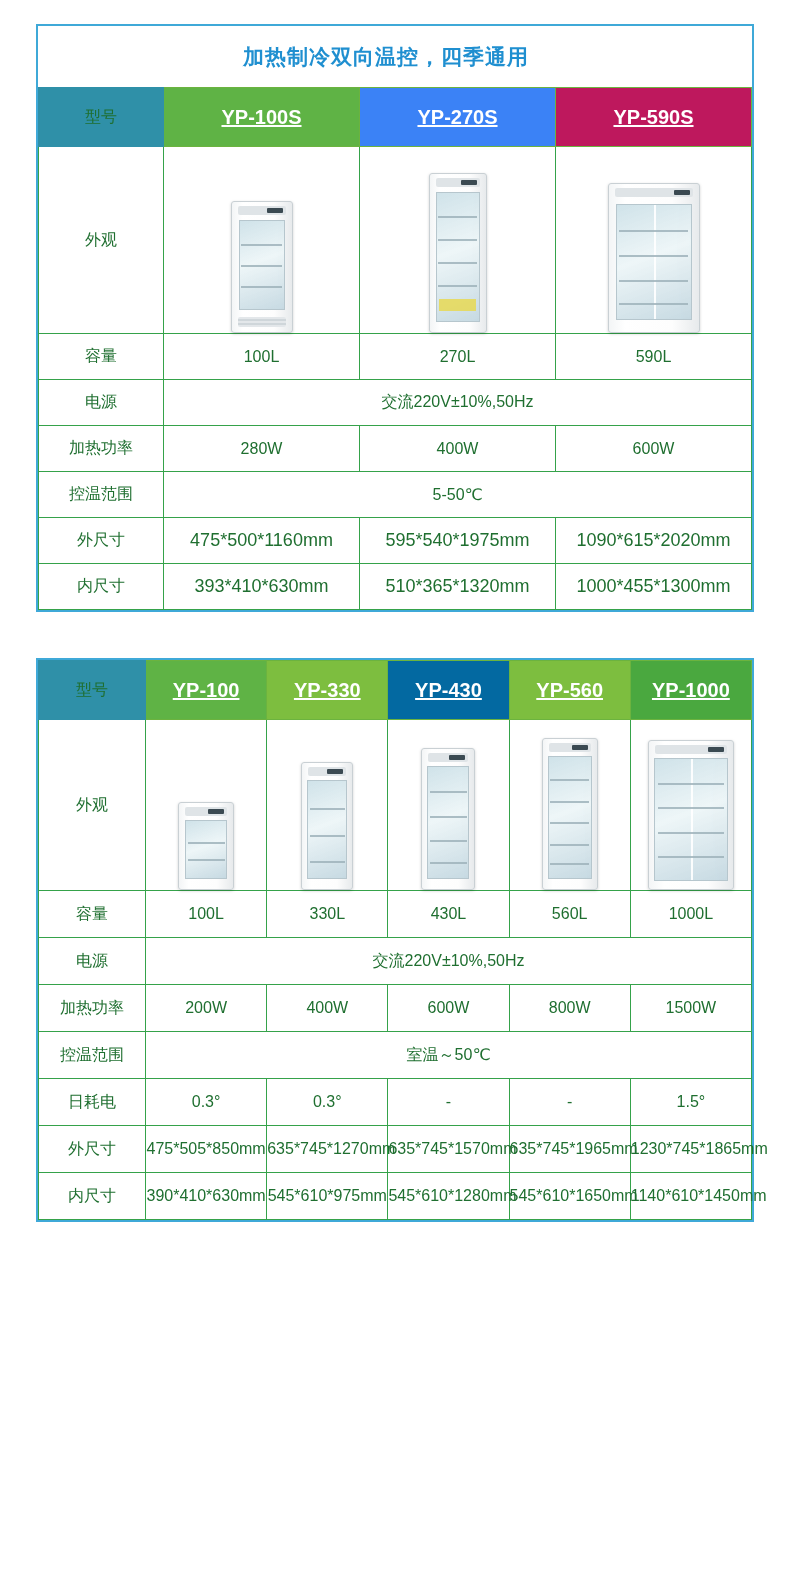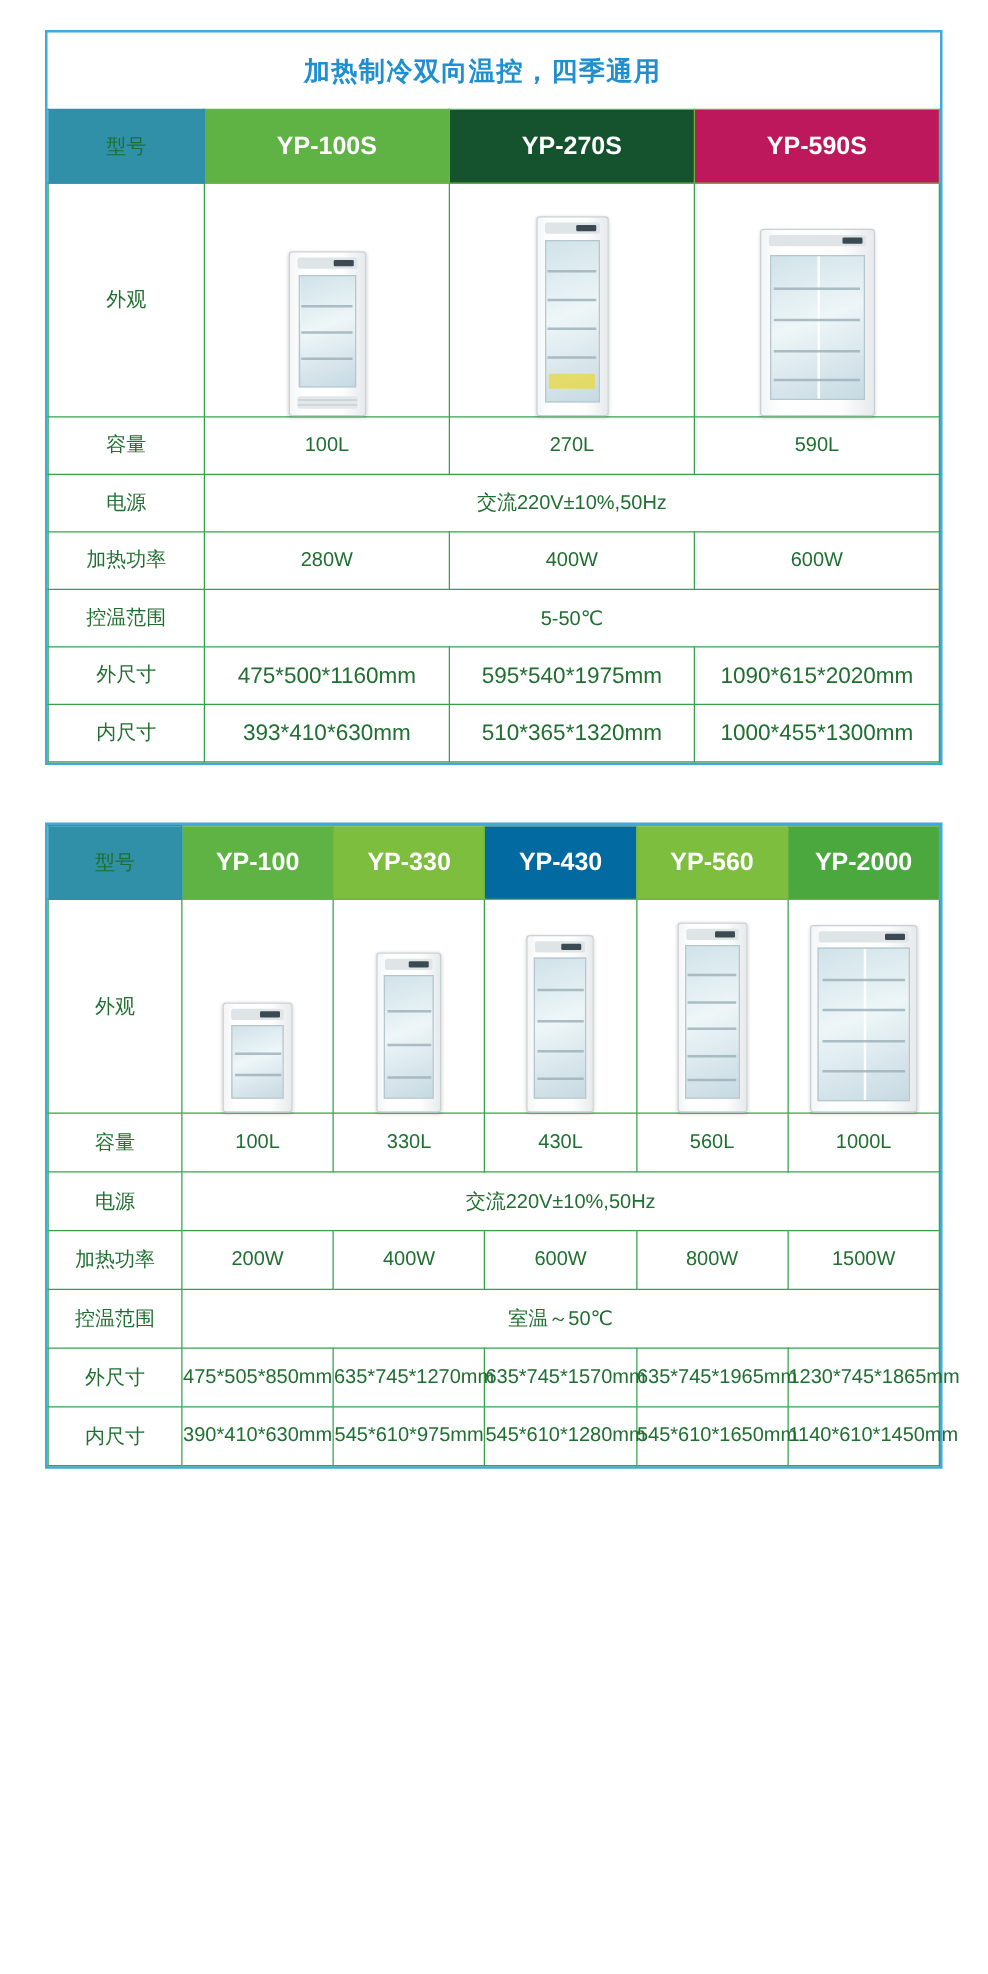--- a/index.html
+++ b/index.html
@@ -55,20 +55,21 @@
     font-weight: bold;
     height: 58px;
     border: 1px solid #2f90a8;
   }
   .hdr-model {
     color: #ffffff;
     font-size: 20px;
     font-weight: bold;
     height: 58px;
     border: 1px solid #6cb33f;
+    text-decoration: underline;
   }
   .rowlabel {
     font-size: 16px;
     font-weight: normal;
     color: #1f6f30;
   }
   .t1 .rowlabel { width: 124px; }
   .t2 .rowlabel { width: 106px; }
   .cell {
     height: 45px;
@@ -168,21 +169,21 @@
 
 <div class="page">
 
   <div class="spec-block">
     <div class="block-title">加热制冷双向温控，四季通用</div>
     <table class="t1">
       <tbody>
           <tr>
         <th class="hdr-label rowlabel">型号</th>
         <th class="hdr-model" style="background:#5fb345">YP-100S</th>
-        <th class="hdr-model" style="background:#14532d">YP-270S</th>
+        <th class="hdr-model" style="background:#3b82f6">YP-270S</th>
         <th class="hdr-model" style="background:#be185d">YP-590S</th>
       </tr>
 
       <tr class="img-row">
         <td class="rowlabel">外观</td>
         <td>
           <div class="fridge-wrap">
             <div class="fridge" style="width:62px;height:132px;">
               <div class="panel"></div>
               <div class="glass" style="left:7px;right:7px;top:18px;bottom:22px;">
@@ -268,21 +269,21 @@
 
   <div class="spec-block">
     <table class="t2">
       <tbody>
           <tr>
         <th class="hdr-label rowlabel">型号</th>
         <th class="hdr-model" style="background:#5fb345">YP-100</th>
         <th class="hdr-model" style="background:#7dbe3f">YP-330</th>
         <th class="hdr-model" style="background:#0369a1">YP-430</th>
         <th class="hdr-model" style="background:#7dbe3f">YP-560</th>
-        <th class="hdr-model" style="background:#4aa83f">YP-2000</th>
+        <th class="hdr-model" style="background:#4aa83f">YP-1000</th>
       </tr>
 
       <tr class="img-row">
         <td class="rowlabel">外观</td>
         <td>
           <div class="fridge-wrap">
             <div class="fridge" style="width:56px;height:88px;">
               <div class="panel"></div>
               <div class="glass" style="left:6px;right:6px;top:17px;bottom:10px;">
                 <div class="shelf" style="top:36%"></div>
@@ -367,20 +368,28 @@
         <td class="cell">600W</td>
         <td class="cell">800W</td>
         <td class="cell">1500W</td>
       </tr>
 
       <tr>
         <td class="rowlabel cell">控温范围</td>
         <td class="cell" colspan="5">室温～50℃</td>
       </tr>
 
+      <tr>
+        <td class="rowlabel cell">日耗电</td>
+        <td class="cell">0.3°</td>
+        <td class="cell">0.3°</td>
+        <td class="cell">-</td>
+        <td class="cell">-</td>
+        <td class="cell">1.5°</td>
+      </tr>
 
       <tr>
         <td class="rowlabel cell">外尺寸</td>
         <td class="cell dim-cell">475*505*850mm</td>
         <td class="cell dim-cell">635*745*1270mm</td>
         <td class="cell dim-cell">635*745*1570mm</td>
         <td class="cell dim-cell">635*745*1965mm</td>
         <td class="cell dim-cell">1230*745*1865mm</td>
       </tr>
 

